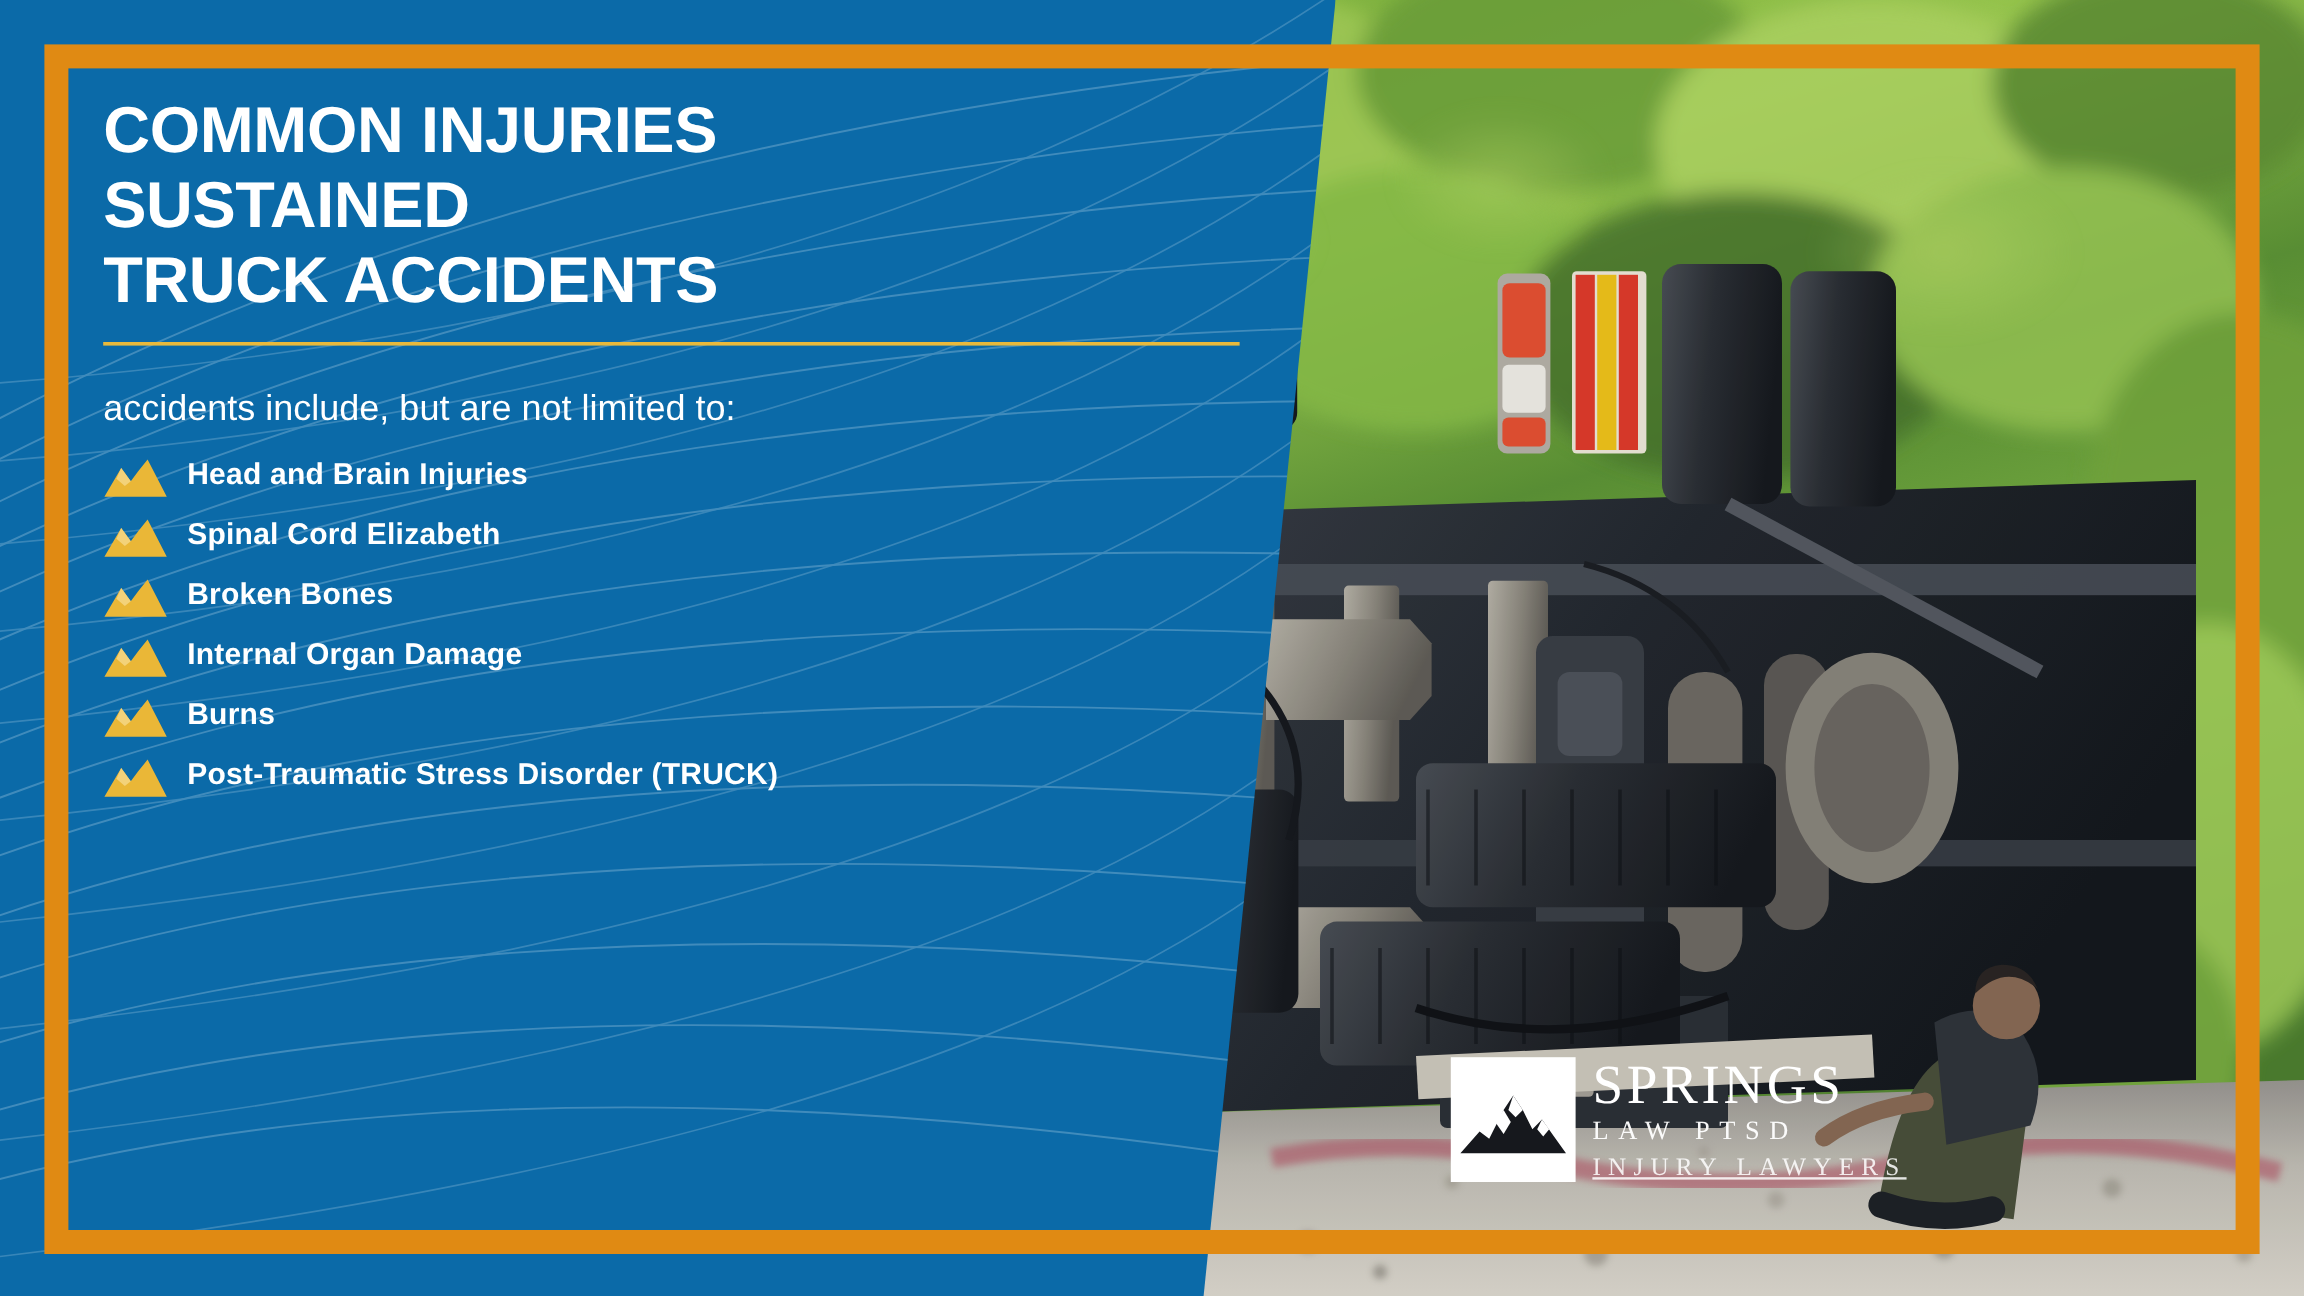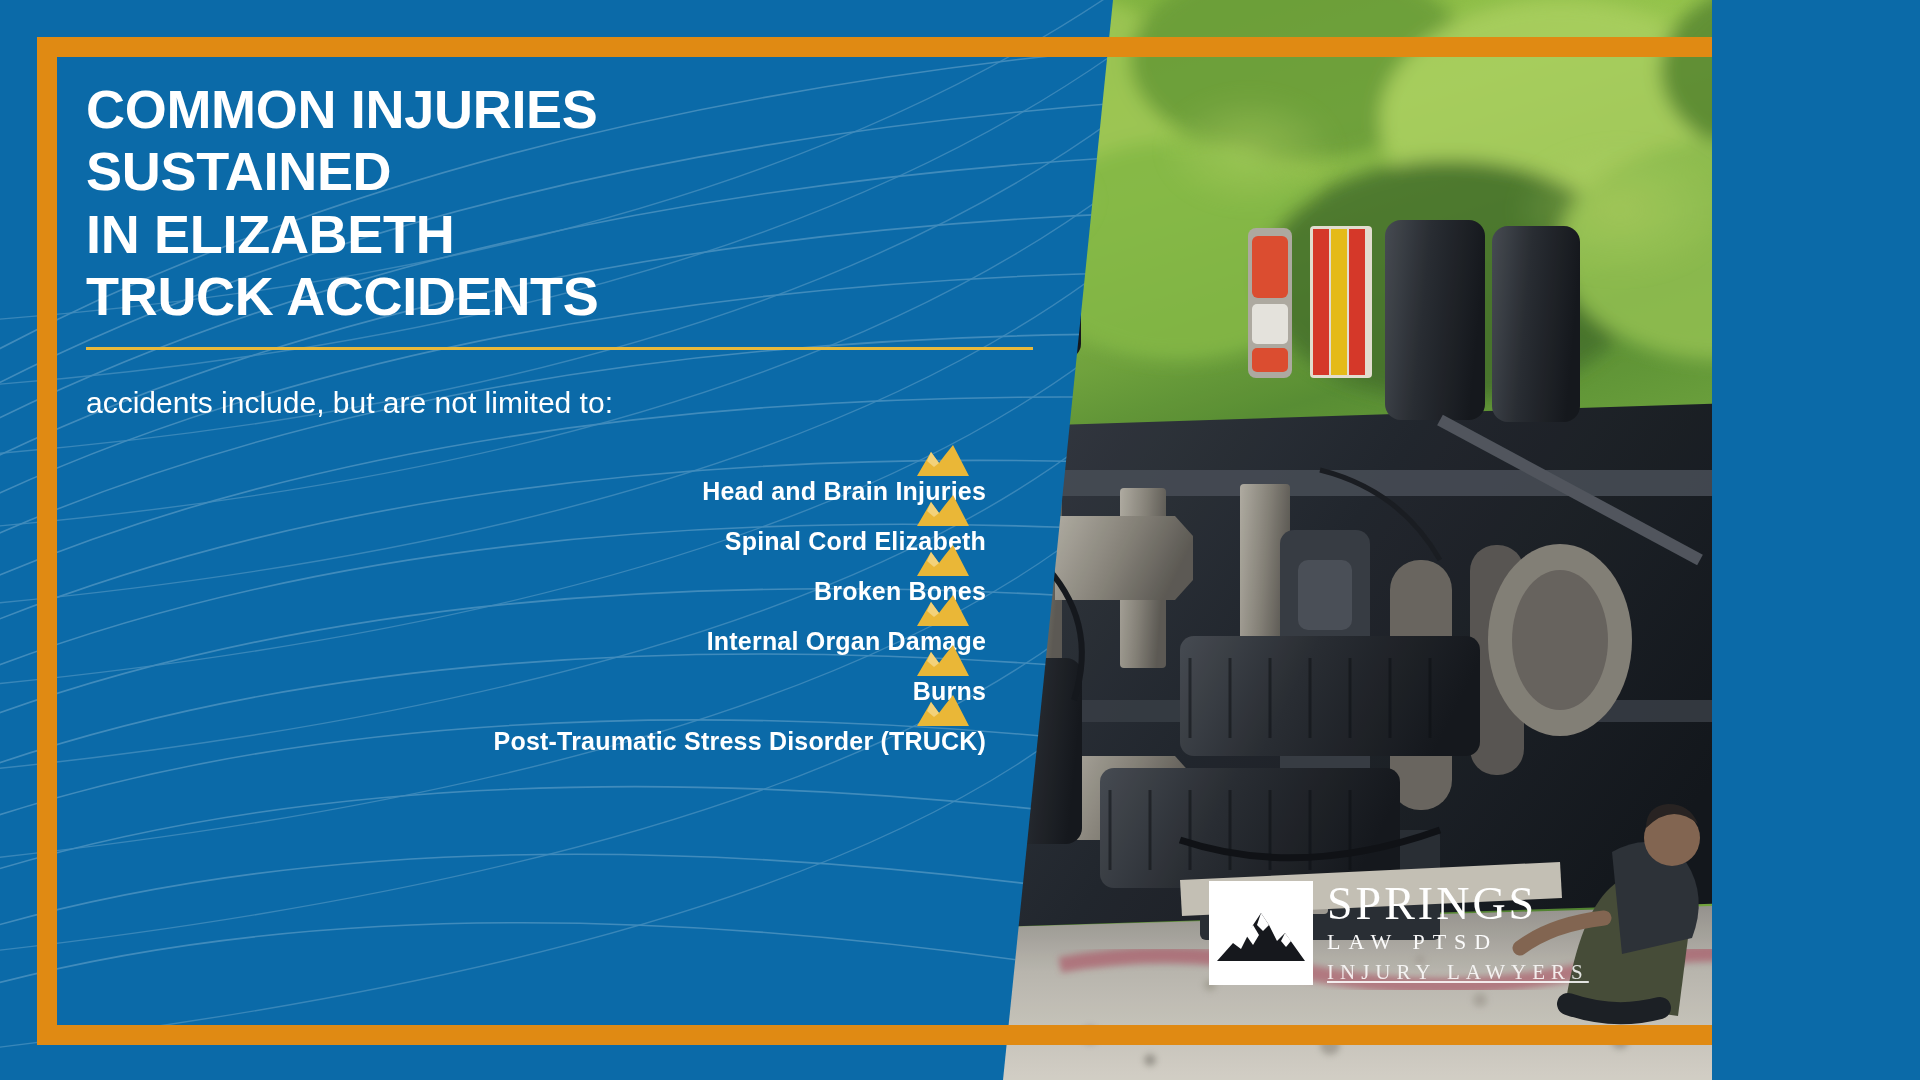--- a/index.html
+++ b/index.html
@@ -5,21 +5,21 @@
   * { margin:0; padding:0; box-sizing:border-box; }
   html, body {
     width:1920px; height:1080px;
     overflow:hidden;
     font-family:"Liberation Sans", sans-serif;
     background:#0b6aa8;
   }
 
   #stage {
     position:relative;
-    width:1712px; height:1080px;
+    width:1920px; height:1080px;
     overflow:hidden;
     background:#1d4ed8;
   }
 
   
   .photo-layer {
     position:absolute;
     inset:0;
     z-index:1;
   }
@@ -90,24 +90,23 @@
   }
   .intro .ln { display:block; }
 
   
   .bullets {
     margin-top:20px;
     list-style:none;
   }
   .bullet-row {
     display:flex;
-    align-items:flex-end;
+    align-items:flex-start;
     height:50px;
     margin-bottom:0px;
-    flex-direction:column;
   }
   .mtn-icon {
     flex:0 0 auto;
     width:54px; height:34px;
     margin-right:16px;
     display:block;
   }
   .bullet-text {
     color:#ffffff;
     font-size:25px;
@@ -369,21 +368,20 @@
         <path d="M1160 644 Q 880 970 -200 1068"></path>
       </g>
     </svg>
   </div>
 
   <div class="content">
 
     <h1 class="headline">
       <span class="ln">COMMON INJURIES</span>
       <span class="ln">SUSTAINED</span>
-      <span class="ln">IN ELIZABETH</span>
       <span class="ln">TRUCK ACCIDENTS</span>
     </h1>
 
     <div class="gold-rule"></div>
 
     <p class="intro">
       <span class="ln">accidents include, but are not limited to:</span>
     </p>
 
     <ul class="bullets">

